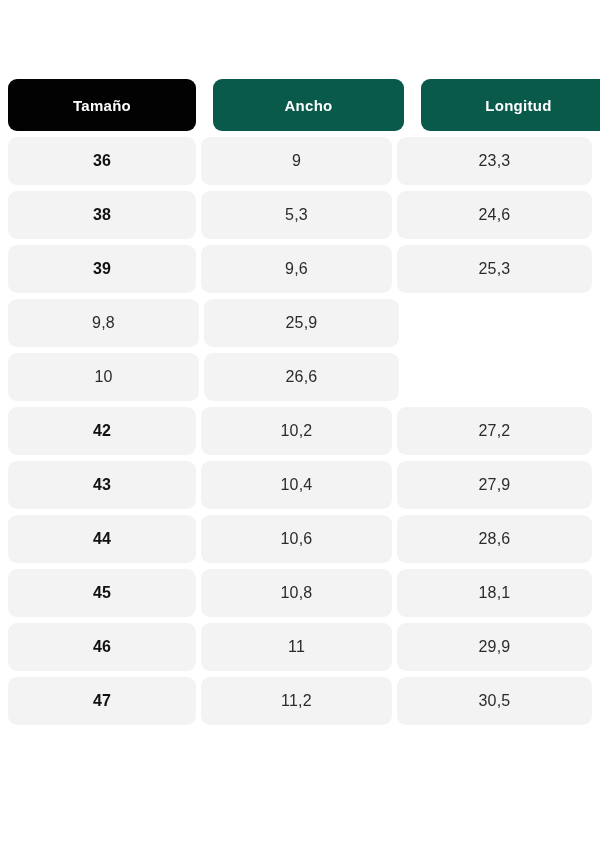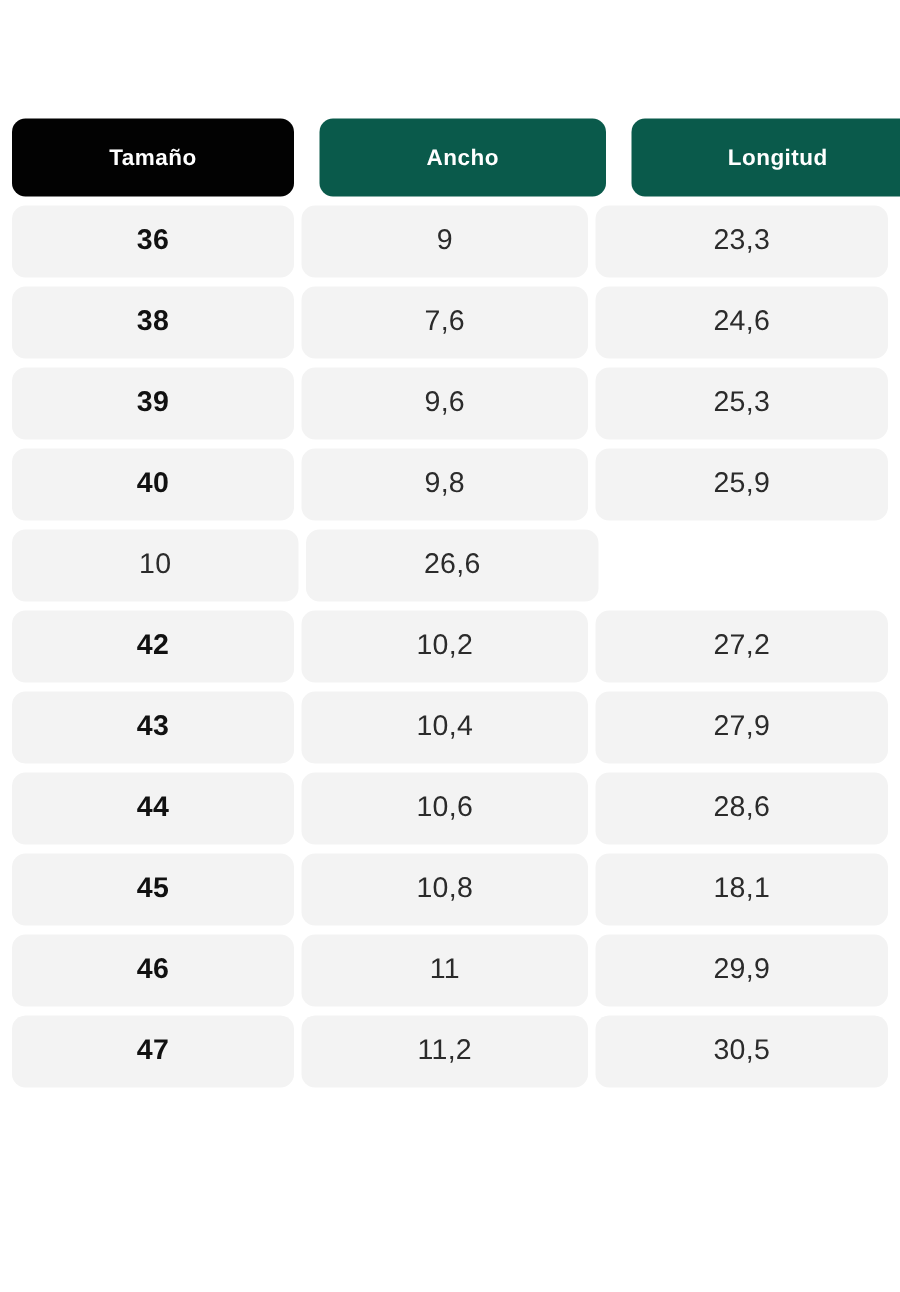--- a/index.html
+++ b/index.html
@@ -42,21 +42,21 @@
   .header-row .cell {
     height: 52px;
   }
 
   .cell {
     height: 48px;
     display: flex;
     align-items: center;
     justify-content: center;
     border-radius: 9px;
-    font-size: 19px;
+    font-size: 16px;
     letter-spacing: 0.2px;
   }
 
   
   .col-size   { width: 188px; flex: 0 0 188px; }
   .col-width  { width: 191px; flex: 0 0 191px; }
   .col-length { width: 195px; flex: 0 0 195px; }
 
   
   .header-cell {
@@ -100,32 +100,31 @@
 
     <div class="table-row">
       <div class="cell body-cell size-cell col-size">36</div>
       <div class="cell body-cell value-cell col-width">9</div>
       <div class="cell body-cell value-cell col-length">23,3</div>
     </div>
 
 
     <div class="table-row">
       <div class="cell body-cell size-cell col-size">38</div>
-      <div class="cell body-cell value-cell col-width">7,6</div>
+      <div class="cell body-cell value-cell col-width">5,3</div>
       <div class="cell body-cell value-cell col-length">24,6</div>
     </div>
 
     <div class="table-row">
       <div class="cell body-cell size-cell col-size">39</div>
       <div class="cell body-cell value-cell col-width">9,6</div>
       <div class="cell body-cell value-cell col-length">25,3</div>
     </div>
 
     <div class="table-row">
-      <div class="cell body-cell size-cell col-size">40</div>
       <div class="cell body-cell value-cell col-width">9,8</div>
       <div class="cell body-cell value-cell col-length">25,9</div>
     </div>
 
     <div class="table-row">
       <div class="cell body-cell value-cell col-width">10</div>
       <div class="cell body-cell value-cell col-length">26,6</div>
     </div>
 
     <div class="table-row">

